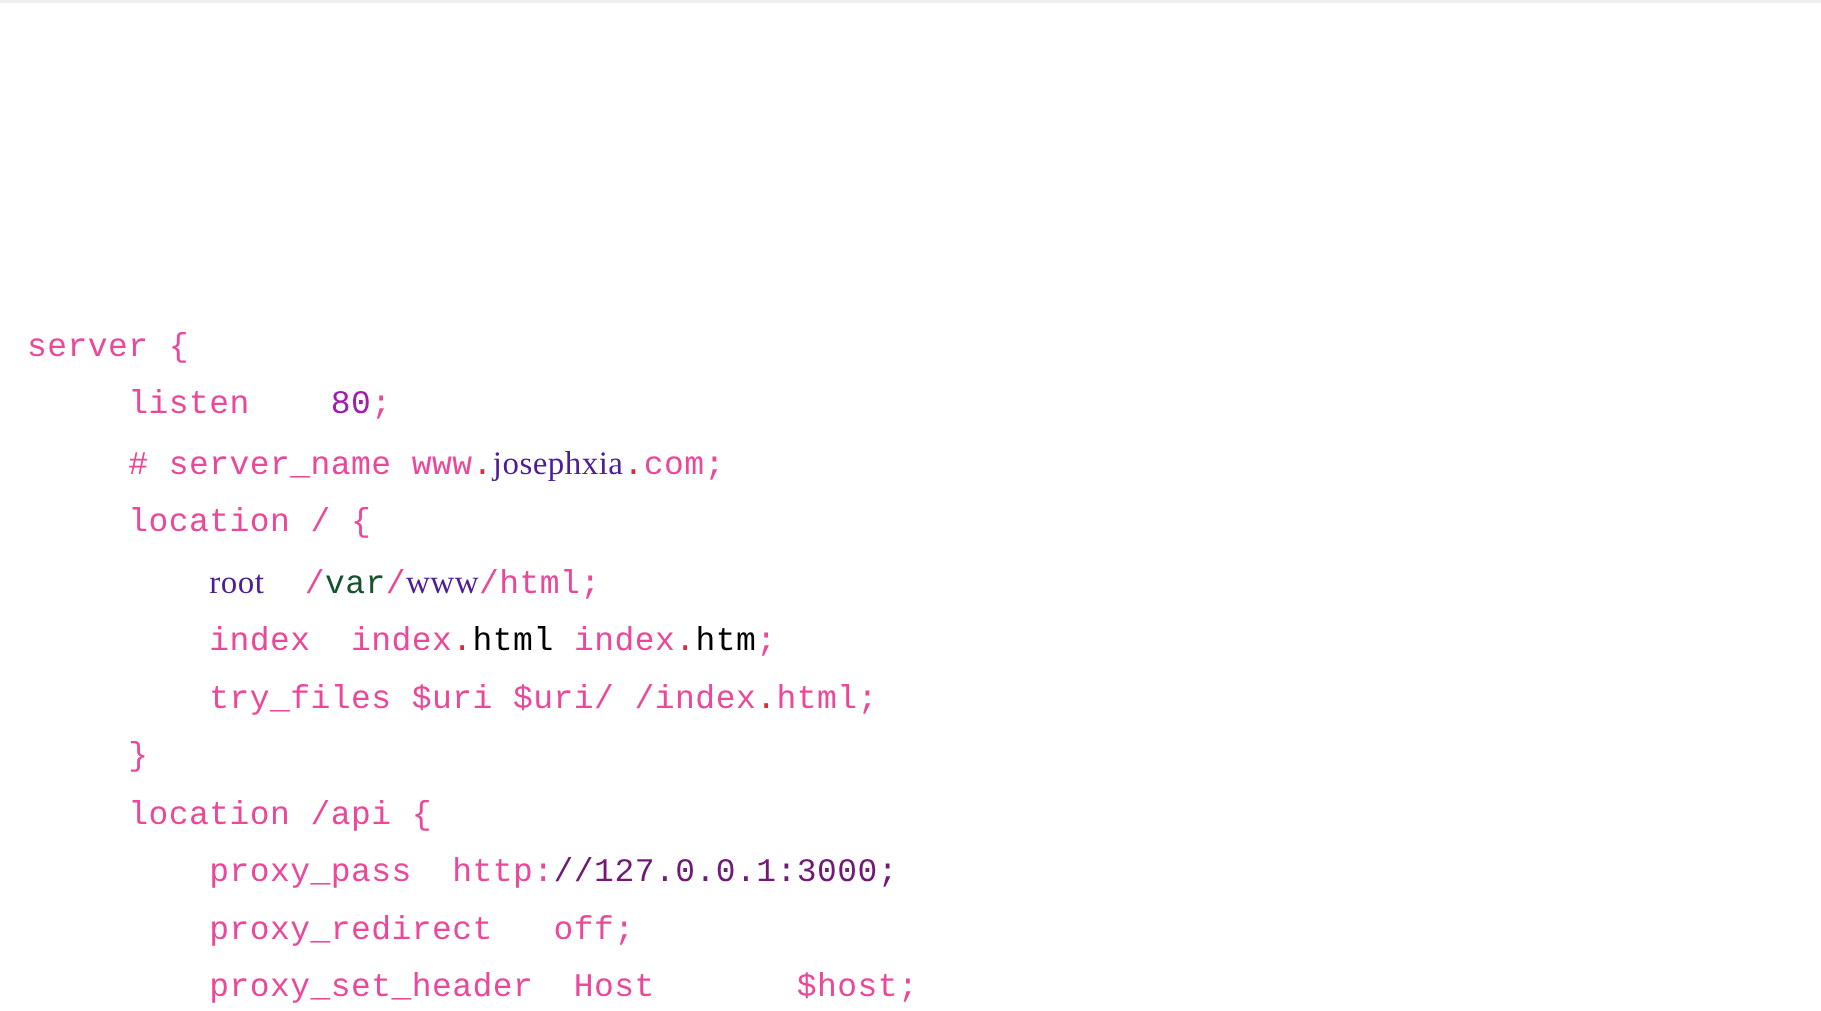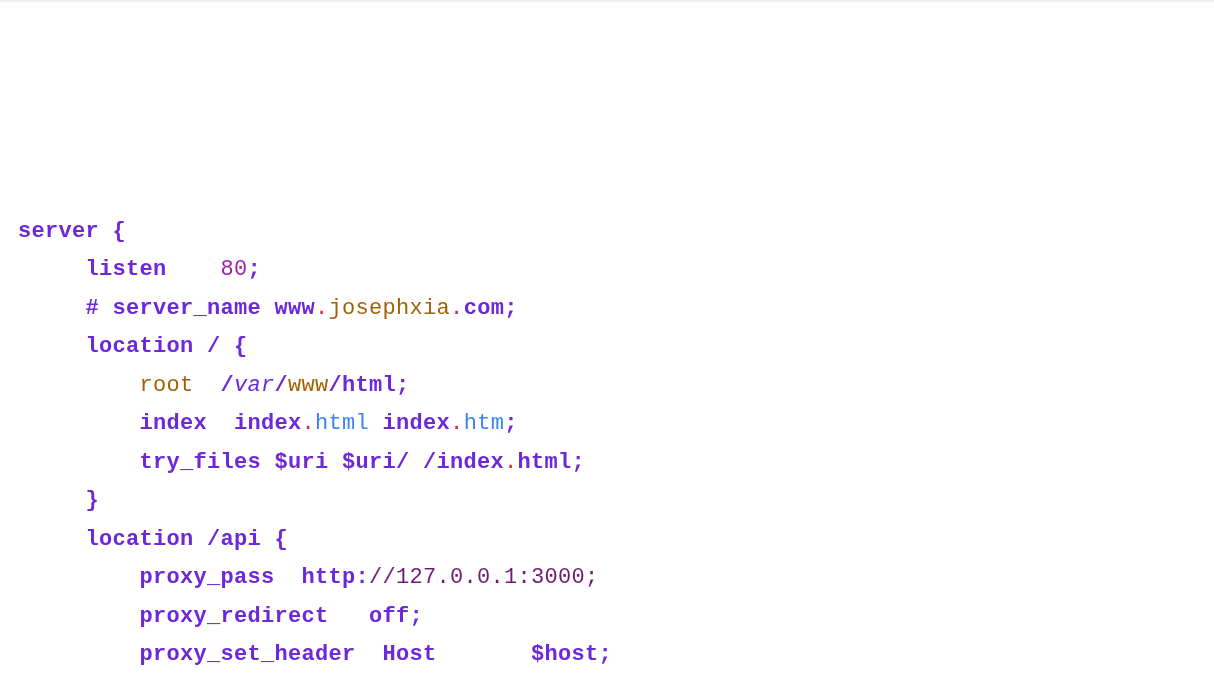--- a/index.html
+++ b/index.html
@@ -16,25 +16,25 @@
       padding: 20px 18px;
       white-space: pre;
       letter-spacing: 0.3px;
       position: relative;
     }
     .line {
       display: block;
     }
     .c-blue { color: #a21caf; }
     .c-red { color: #dc2b3d; }
-    .c-purple { color: #a16207; }
-    .c-teal { color: #3b82f6; }
-    .c-orange { color: #6d28d9; font-style: italic; }
+    .c-purple { color: #4c1d95; font-family: Liberation Serif, serif; }
+    .c-teal { color: #000000; }
+    .c-orange { color: #14532d; }
     .c-gray { color: #701a75; }
-    .c-default { color: #6d28d9; font-weight: bold; }
+    .c-default { color: #ec4899; }
     .top-border {
       position: absolute;
       top: 0;
       left: 0;
       right: 0;
       height: 2px;
       background: #eeeeee;
     }
   </style>
 </head>

